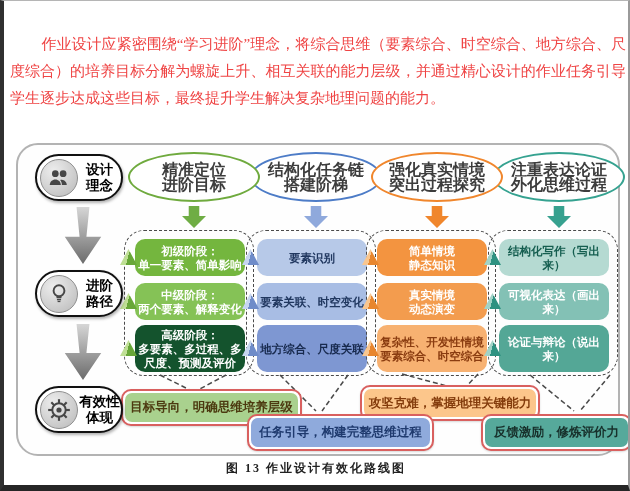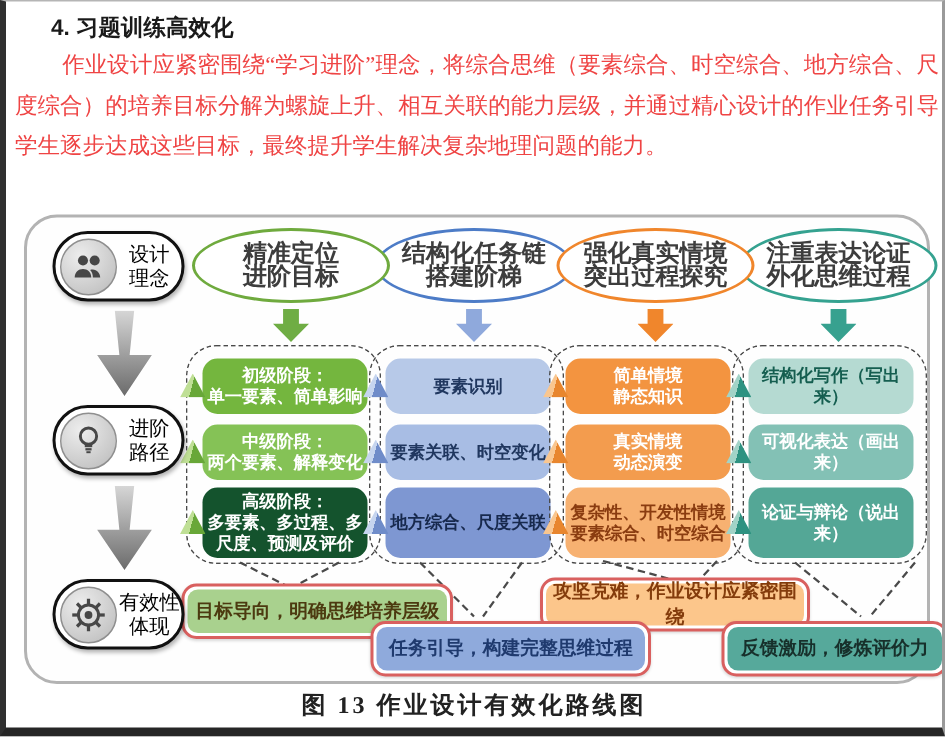--- a/index.html
+++ b/index.html
@@ -16,42 +16,42 @@
     font-family:"Liberation Sans",sans-serif;
   }
   .para{
     position:absolute;left:6px;top:30px;width:616px;margin:0;
     font-family:"Liberation Serif",serif;
     font-size:15px;line-height:27px;color:#ef4444;
     text-indent:2.1em;text-align:justify;
   }
   .caption{
     position:absolute;left:0;top:459px;width:100%;text-align:center;
-    font-family:"Liberation Serif",serif;font-size:16px;color:#222;
+    font-family:"Liberation Serif",serif;font-size:12px;color:#222;
     letter-spacing:2px;font-weight:bold;
   }
   
   .diagram{
     position:absolute;left:12px;top:142px;width:604px;height:313px;
     border:2px solid #b3b3b3;border-radius:22px;background:#fefefe;box-sizing:border-box;
   }
   .tails{position:absolute;left:0;top:0;width:604px;height:313px;pointer-events:none;}
   
   .pill{
     position:absolute;left:17px;width:88px;height:47px;box-sizing:border-box;
     border:2.5px solid #111;border-radius:26px;background:#fff;
     display:flex;align-items:center;box-shadow:1px 2px 3px rgba(0,0,0,.3);z-index:3;
   }
   .pill .icircle{
     width:36px;height:36px;border-radius:50%;flex:0 0 36px;margin-left:3px;
     background:radial-gradient(circle at 35% 30%,#ededed,#b9b9b9);
     border:1px solid #8f8f8f;display:flex;align-items:center;justify-content:center;
   }
   .pill .plabel{
-    flex:1;text-align:center;font-weight:normal;font-size:13.5px;line-height:16px;color:#000;
+    flex:1;text-align:center;font-weight:bold;font-size:13.5px;line-height:16px;color:#000;
   }
   .grayarrow{
     position:absolute;left:46px;width:38px;
     background:linear-gradient(#d6d6d6,#6b6b6b);
     clip-path:polygon(33% 0,67% 0,59% 52%,98% 52%,50% 100%,2% 52%,41% 52%);
   }
   .ga1{top:62px;height:57px;}
   .ga2{top:179px;height:56px;}
   
   .oval{
@@ -124,21 +124,20 @@
   .ob .fill{background:#8faadc;color:#1f3a6e;}
   .ot{left:463px;top:269px;width:151px;height:37px;z-index:4;}
   .ot .fill{background:#56a99b;color:#17302b;}
   .icn{display:block;}
 </style>
 </head>
 <body>
 
 <div class="page">
 
-  <h1 class="heading">4. 习题训练高效化</h1>
   <p class="para">作业设计应紧密围绕“学习进阶”理念，将综合思维（要素综合、时空综合、地方综合、尺度综合）的培养目标分解为螺旋上升、相互关联的能力层级，并通过精心设计的作业任务引导学生逐步达成这些目标，最终提升学生解决复杂地理问题的能力。</p>
 
   <div class="diagram">
 
     <svg class="tails" width="604" height="313" viewBox="0 0 604 313">
       <g stroke="#4a4a4a" stroke-width="1.5" stroke-dasharray="5,3" fill="none">
         <path d="M142,230 L174,246"></path>
           <path d="M208,230 L178,246"></path>
         <path d="M262,230 L298,266"></path>
           <path d="M330,230 L304,266"></path>
@@ -277,21 +276,21 @@
       <div class="row rp3"><span>论证与辩论（说出来）</span></div>
       <i class="tri tp1"></i>
       <i class="tri tp2"></i>
       <i class="tri tp3"></i>
     </div>
 
     <div class="outcome og">
       <div class="fill">目标导向，明确思维培养层级</div>
     </div>
     <div class="outcome oo">
-      <div class="fill">攻坚克难，作业设计应紧密围绕</div>
+      <div class="fill">攻坚克难，掌握地理关键能力</div>
     </div>
     <div class="outcome ob">
       <div class="fill">任务引导，构建完整思维过程</div>
     </div>
     <div class="outcome ot">
       <div class="fill">反馈激励，修炼评价力</div>
     </div>
 
   </div>
 

